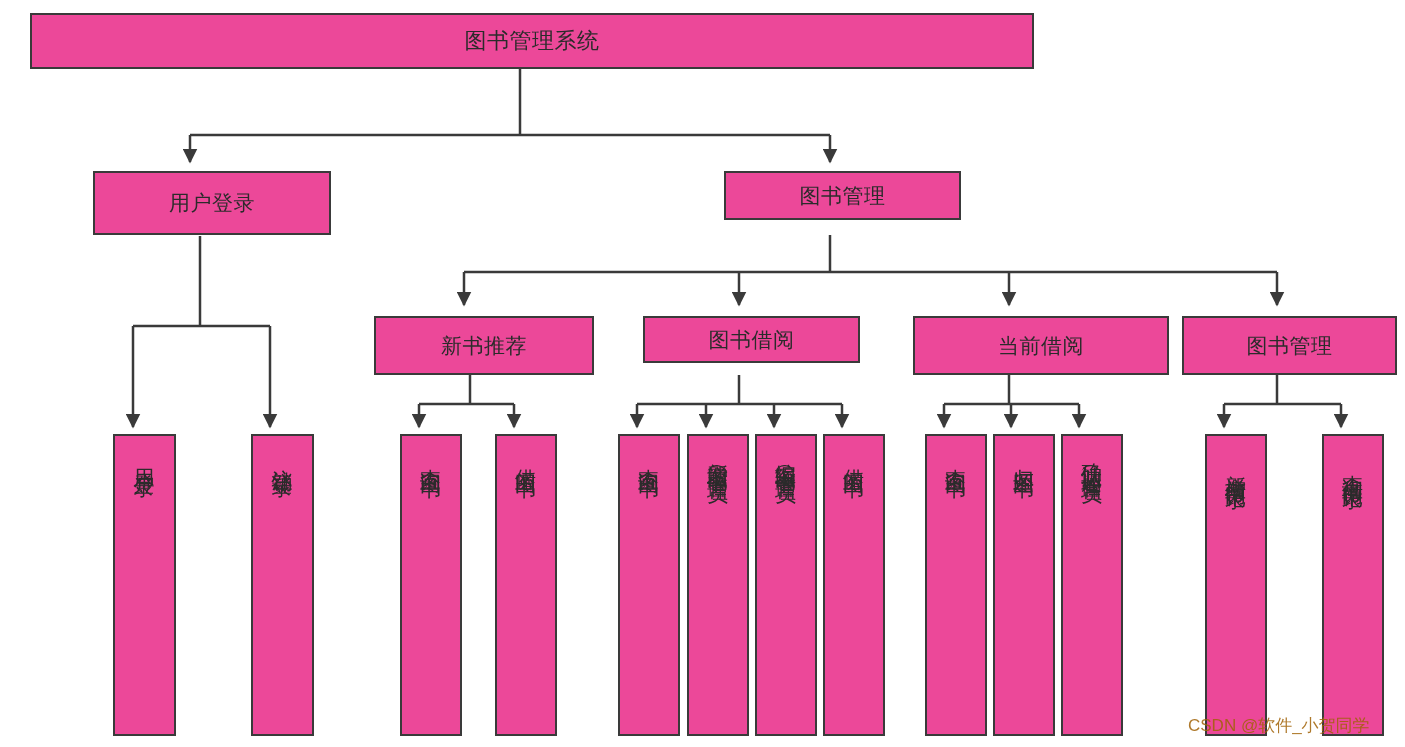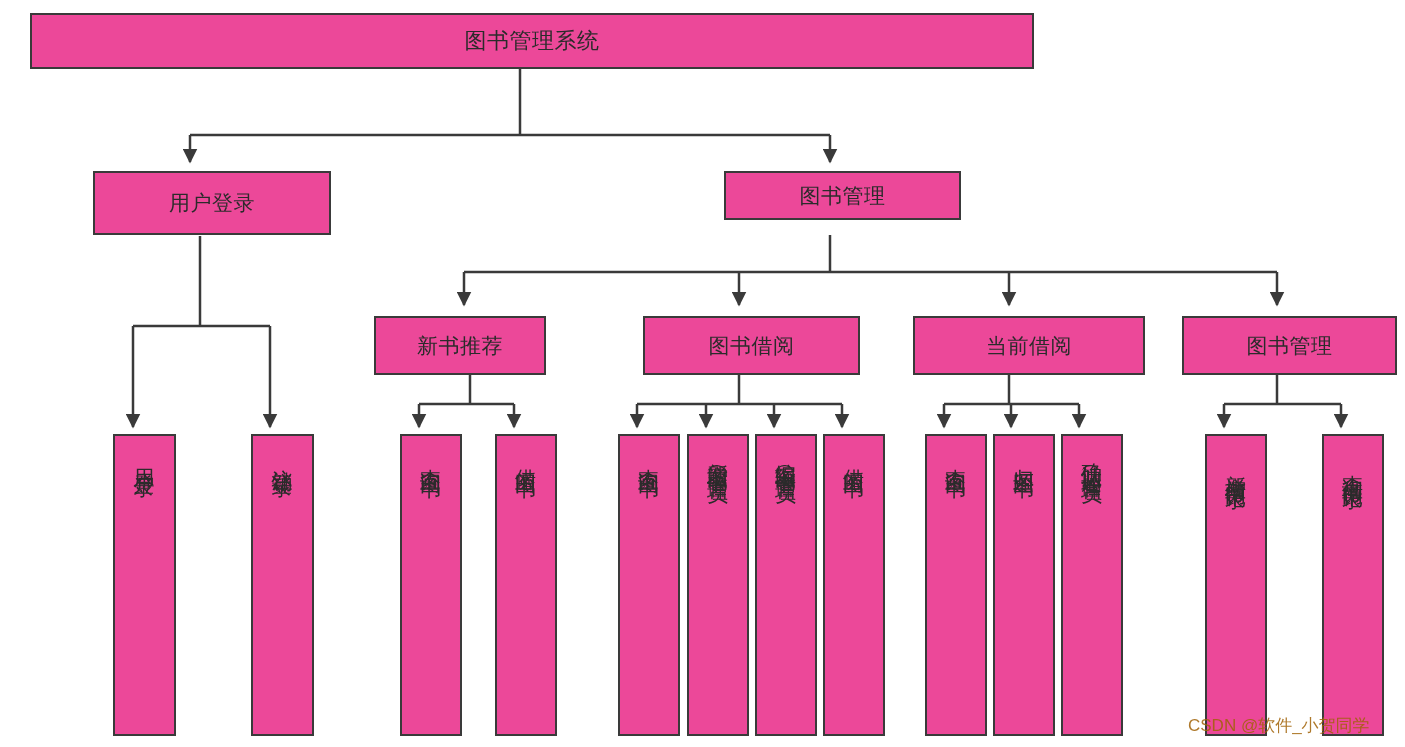--- a/index.html
+++ b/index.html
@@ -128,27 +128,27 @@
     <span class="label">图书管理系统</span>
   </div>
 
   <div class="node" style="left:81px; top:171px; width:238px; height:64px;">
     <span class="label">用户登录</span>
   </div>
   <div class="node" style="left:712px; top:171px; width:237px; height:49px;">
     <span class="label">图书管理</span>
   </div>
 
-  <div class="node" style="left:362px; top:316px; width:172px; height:59px;">
+  <div class="node" style="left:362px; top:316px; width:220px; height:59px;">
     <span class="label">新书推荐</span>
   </div>
-  <div class="node" style="left:631px; top:316px; width:217px; height:59px;">
+  <div class="node" style="left:631px; top:316px; width:217px; height:47px;">
     <span class="label">图书借阅</span>
   </div>
-  <div class="node" style="left:901px; top:316px; width:232px; height:59px;">
+  <div class="node" style="left:901px; top:316px; width:256px; height:59px;">
     <span class="label">当前借阅</span>
   </div>
   <div class="node" style="left:1170px; top:316px; width:215px; height:59px;">
     <span class="label">图书管理</span>
   </div>
 
   <div class="node vertical" style="left:101px; top:434px; width:63px; height:302px;">
     <span class="label">用户登录</span>
   </div>
   <div class="node vertical" style="left:239px; top:434px; width:63px; height:302px;">

